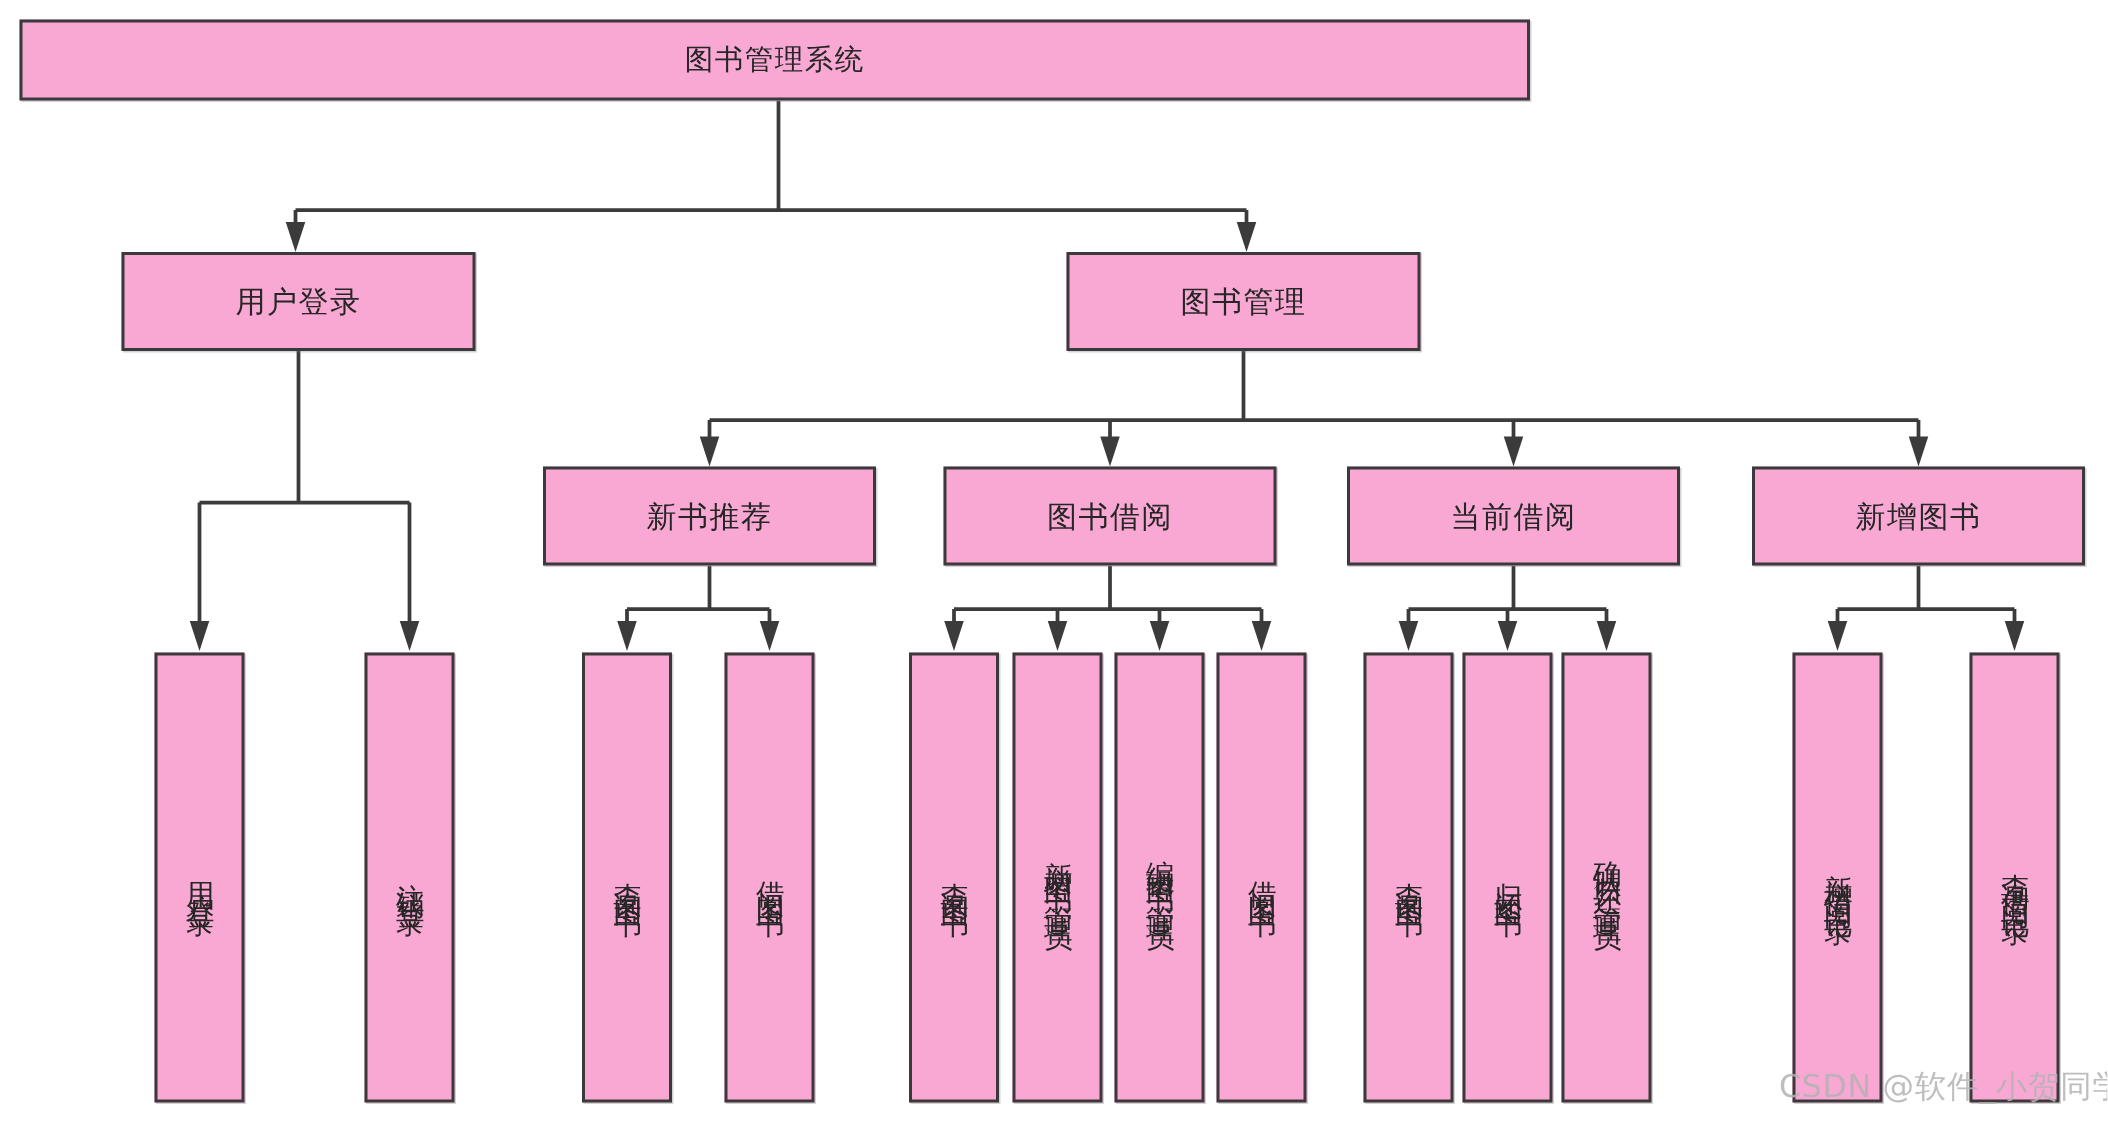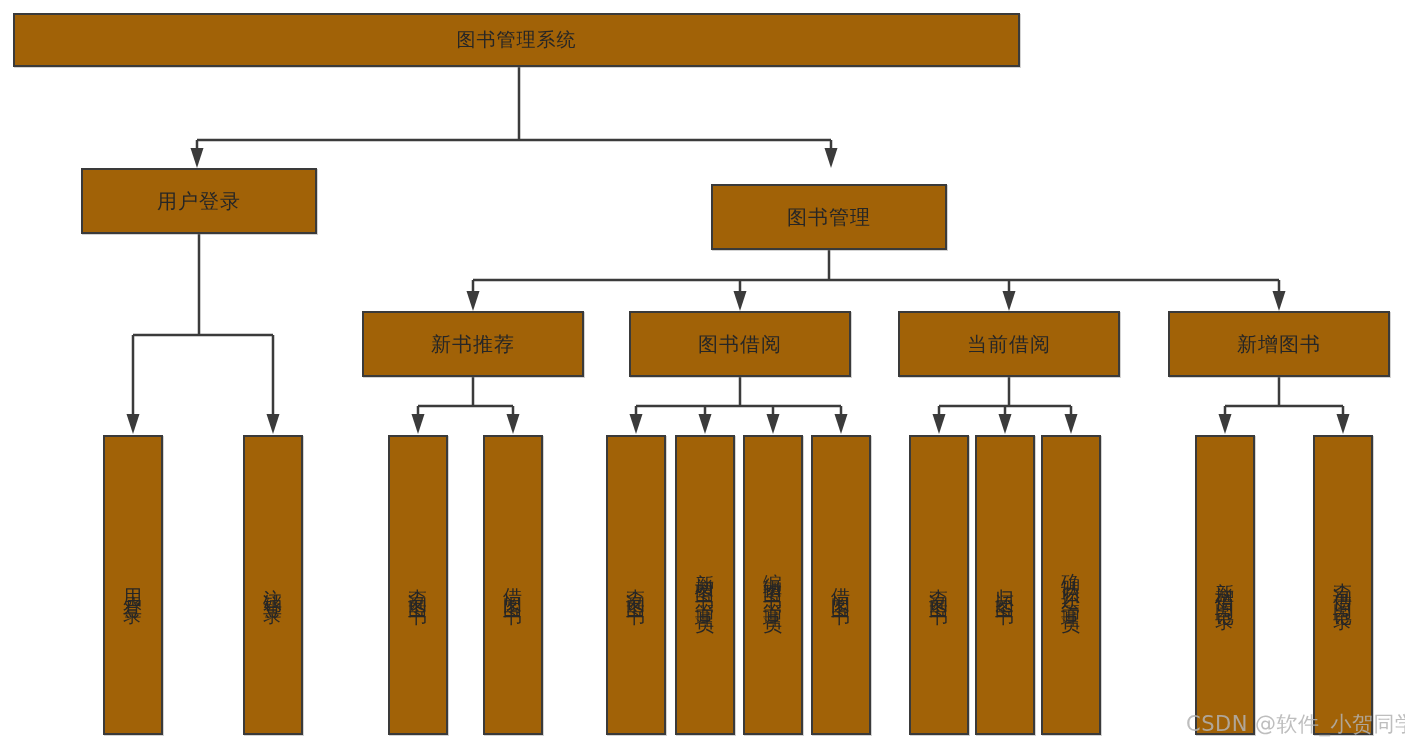--- a/index.html
+++ b/index.html
@@ -18,21 +18,21 @@
   .connectors {
     position: absolute;
     left: 0;
     top: 0;
     width: 1405px;
     height: 747px;
   }
   .node {
     position: absolute;
     box-sizing: border-box;
-    background: #a16207;
+    background: #f9a8d4;
     border: 2.5px solid #3a3a3a;
     display: flex;
     align-items: center;
     justify-content: center;
     color: #262626;
     box-shadow: 1px 1px 0 rgba(130,130,130,0.35);
   }
   .h-node span {
     font-size: 20px;
     letter-spacing: 1px;
@@ -107,21 +107,21 @@
     </g>
   </svg>
 
   <div class="node h-node root-node" style="left:13px; top:13px; width:1007px; height:54px;">
     <span>图书管理系统</span>
   </div>
 
   <div class="node h-node" style="left:81px; top:168px; width:236px; height:66px;">
     <span>用户登录</span>
   </div>
-  <div class="node h-node" style="left:711px; top:168px; width:236px; height:66px;margin-top:16px;">
+  <div class="node h-node" style="left:711px; top:168px; width:236px; height:66px;">
     <span>图书管理</span>
   </div>
 
   <div class="node h-node" style="left:362px; top:311px; width:222px; height:66px;">
     <span>新书推荐</span>
   </div>
   <div class="node h-node" style="left:629px; top:311px; width:222px; height:66px;">
     <span>图书借阅</span>
   </div>
   <div class="node h-node" style="left:898px; top:311px; width:222px; height:66px;">

